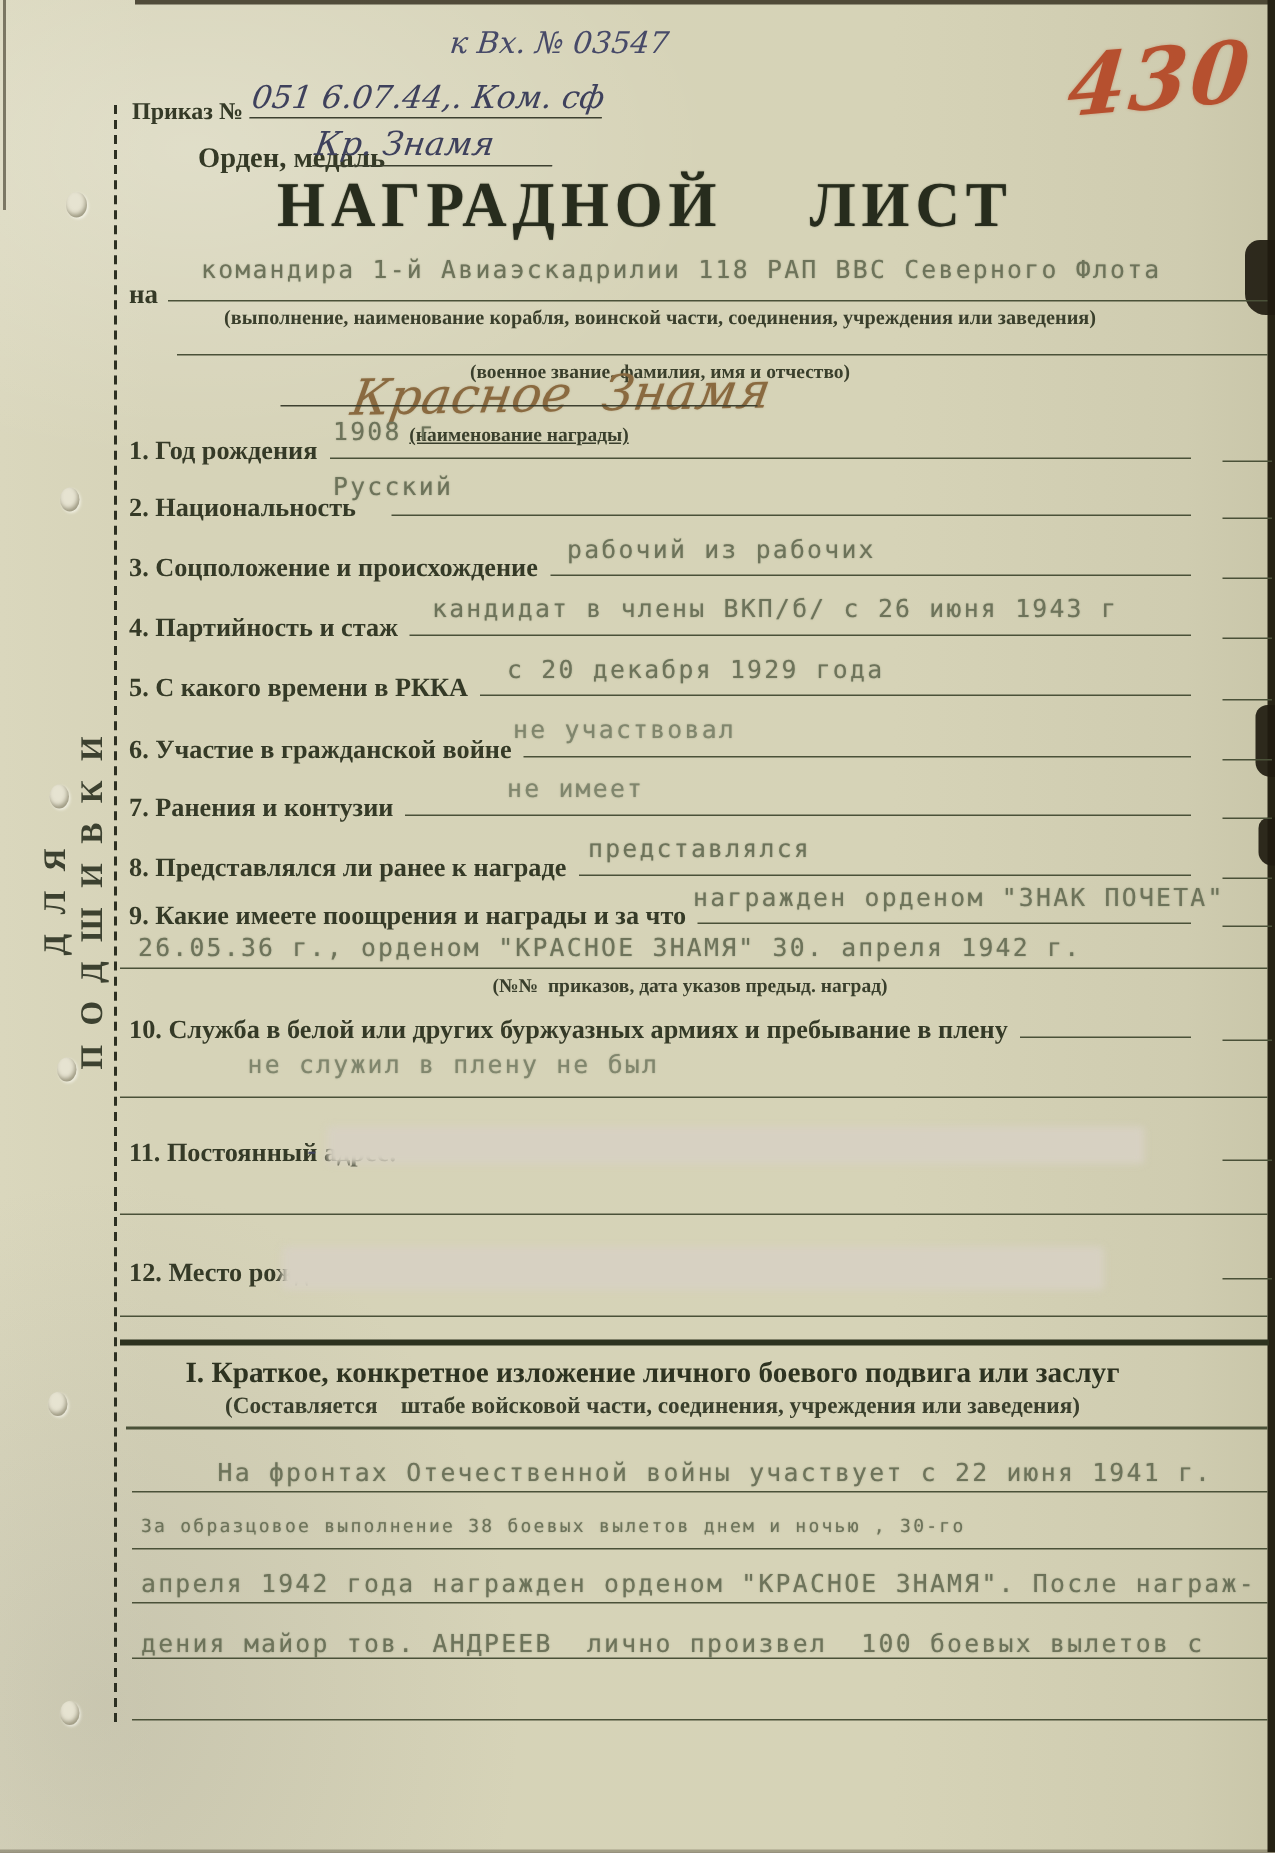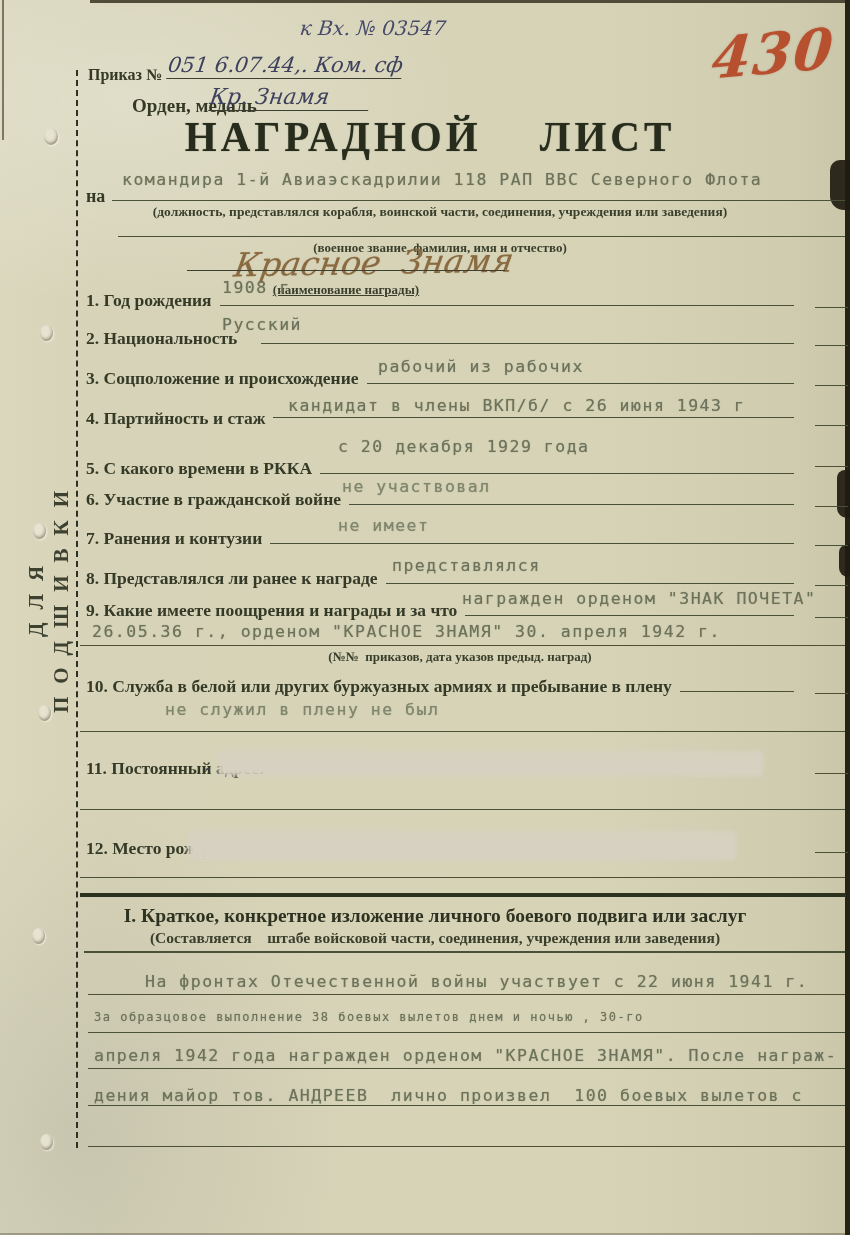--- a/index.html
+++ b/index.html
@@ -99,24 +99,24 @@
   <div class="abs pencil" style="left:300px;top:16px;">к Вх. № 03547</div>
   <div class="abs stamp-red" style="left:712px;top:20px;">430</div>
 
   <div class="abs plabel" style="left:88px;top:66px;font-size:16px;">Приказ №</div>
   <div class="abs hand underline-hand" style="left:168px;top:53px;font-size:21px;min-width:235px;">051 6.07.44,. Ком. сф</div>
   <div class="abs plabel" style="left:88px;top:95px;font-size:19px;margin-left:44px;">Орден, медаль</div>
   <div class="abs hand underline-hand" style="left:210px;top:84px;font-size:22px;min-width:160px;">Кр. Знамя</div>
 
   <div class="abs title" style="left:120px;top:112px;width:620px;">НАГРАДНОЙ ЛИСТ</div>
 
-  <div class="abs typed" style="left:122px;top:170px;">командира 1-й Авиаэскадрилии 118 РАП ВВС Северного Флота</div>
+  <div class="abs typed" style="left:134px;top:170px;">командира 1-й Авиаэскадрилии 118 РАП ВВС Северного Флота</div>
   <div class="abs plabel" style="left:86px;top:186px;font-size:18px;">на</div>
   <div class="abs rule" style="left:112px;top:200px;width:733px;"></div>
-  <div class="abs caption" style="left:120px;top:204px;width:640px;font-size:13.5px;">(должность, представлялся корабля, воинской части, соединения, учреждения или заведения)</div>
+  <div class="abs caption" style="left:120px;top:204px;width:640px;font-size:13.5px;">(выполнение, наименование корабля, воинской части, соединения, учреждения или заведения)</div>
 
   <div class="abs rule" style="left:118px;top:236px;width:727px;"></div>
   <div class="abs caption" style="left:200px;top:240px;width:480px;">(военное звание, фамилия, имя и отчество)</div>
 
   <div class="abs hand-award" style="left:235px;top:243px;">Красное  Знамя</div>
   <div class="abs rule" style="left:187px;top:270px;width:318px;border-top-color:#3d4030;"></div>
   <div class="abs caption" style="left:215px;top:282px;width:262px;text-decoration:underline;">(наименование награды)</div>
 
   <div class="abs typed" style="left:222px;top:278px;">1908 г</div>
   <div class="abs frow" style="top:290px;">
@@ -133,28 +133,28 @@
   <div class="abs rule-end" style="top:345px;"></div>
 
   <div class="abs typed" style="left:378px;top:357px;">рабочий из рабочих</div>
   <div class="abs frow" style="top:368px;">
     <span class="plabel"><span>3.</span>&nbsp;<span>Соцположение и происхождение</span></span>
       <span class="fill"></span>
   </div>
   <div class="abs rule-end" style="top:385px;"></div>
 
   <div class="abs typed" style="left:288px;top:396px;">кандидат в члены ВКП/б/ с 26 июня 1943 г</div>
-  <div class="abs frow" style="top:408px;align-items:center;">
+  <div class="abs frow" style="top:408px;">
     <span class="plabel"><span>4.</span>&nbsp;<span>Партийность и стаж</span></span>
       <span class="fill"></span>
   </div>
   <div class="abs rule-end" style="top:425px;"></div>
 
   <div class="abs typed" style="left:338px;top:437px;">с 20 декабря 1929 года</div>
-  <div class="abs frow" style="top:458px;">
+  <div class="abs frow" style="top:448px;">
     <span class="plabel"><span>5.</span>&nbsp;<span>С какого времени в РККА</span></span>
       <span class="fill"></span>
   </div>
   <div class="abs rule-end" style="top:466px;"></div>
 
   <div class="abs typed faint" style="left:342px;top:477px;">не участвовал</div>
   <div class="abs frow" style="top:489px;">
     <span class="plabel"><span>6.</span>&nbsp;<span>Участие в гражданской войне</span></span>
       <span class="fill"></span>
   </div>

